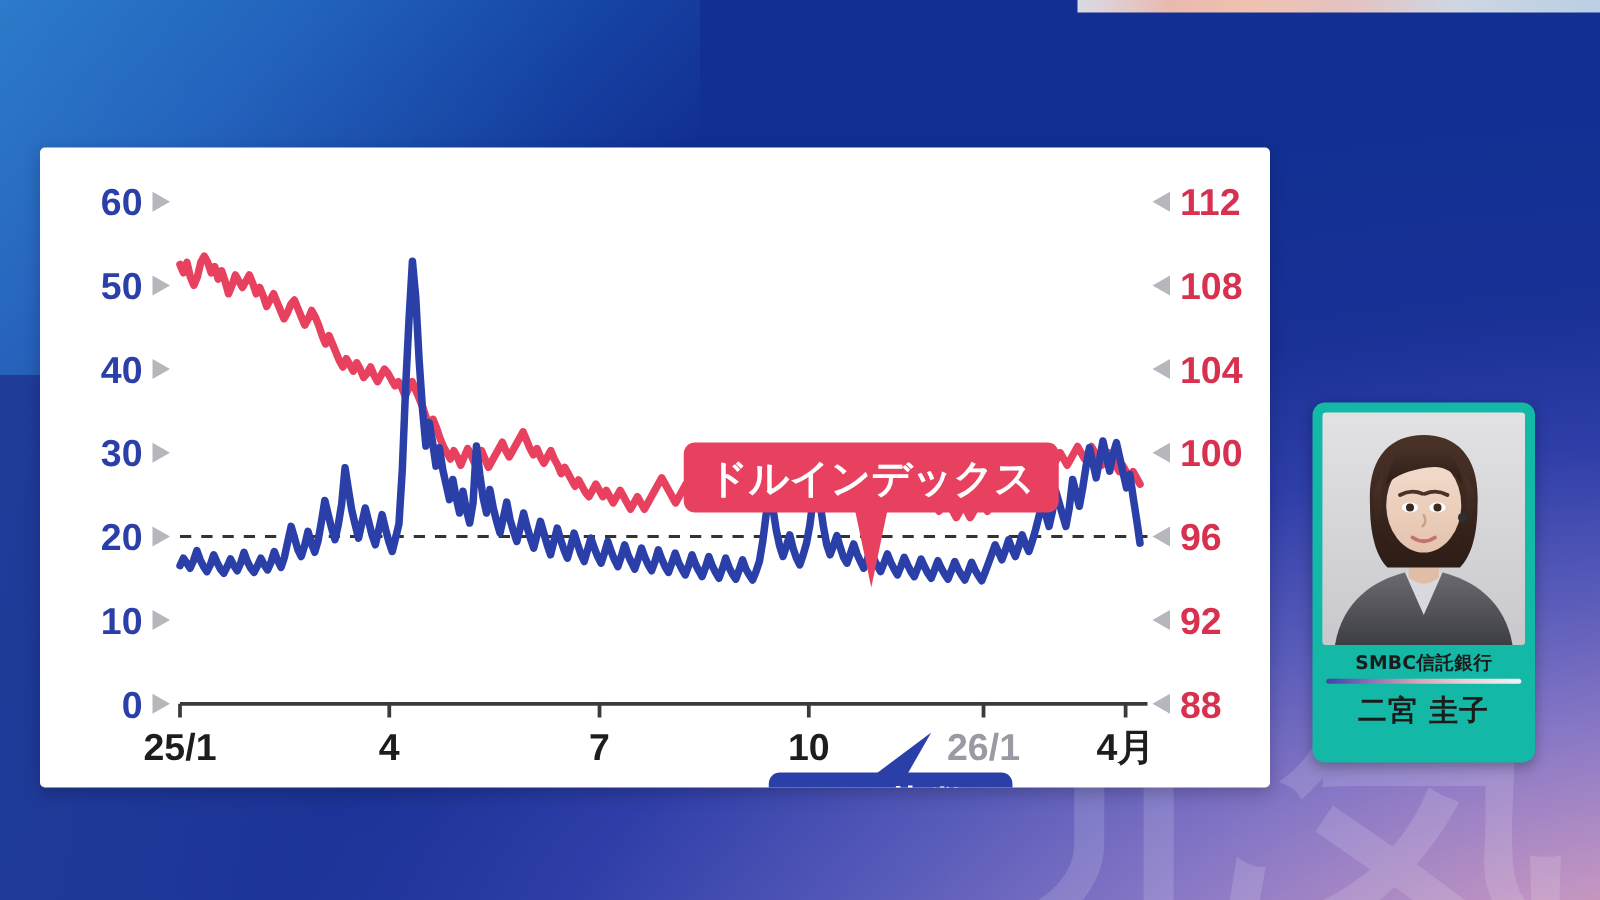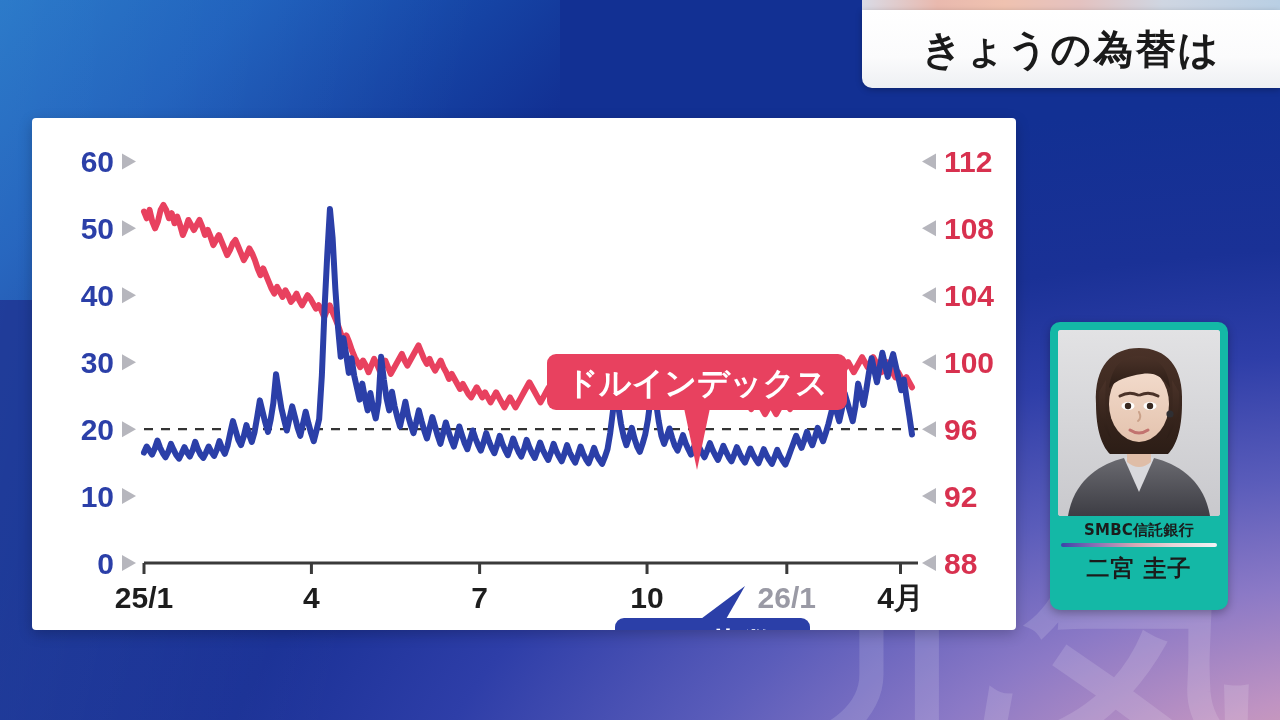--- a/index.html
+++ b/index.html
@@ -115,23 +115,20 @@
 
 <div id="stage">
 
   <div class="bg-base"></div>
   <div class="bg-top-left"></div>
   <div class="bg-sheen"></div>
   <div class="watermark">元気</div>
 
   <div class="title-wrap">
     <div class="title-strip"></div>
-    <div class="title-box">
-      <span class="title-text">きょうの為替は</span>
-    </div>
   </div>
 
   <div class="panel">
     <div class="chart-area">
       <svg class="chart" id="chart-svg" width="984" height="512" viewBox="0 0 984 512">
           <text x="82" y="54.38709677419354" class="axl axl-left">60</text>
           <path d="M90,35.38709677419354 L104,43.38709677419354 L90,51.38709677419354 Z" class="tick-tri"></path>
           <text x="82" y="121.32258064516134" class="axl axl-left">50</text>
           <path d="M90,102.32258064516134 L104,110.32258064516134 L90,118.32258064516134 Z" class="tick-tri"></path>
           <text x="82" y="188.25806451612902" class="axl axl-left">40</text>

